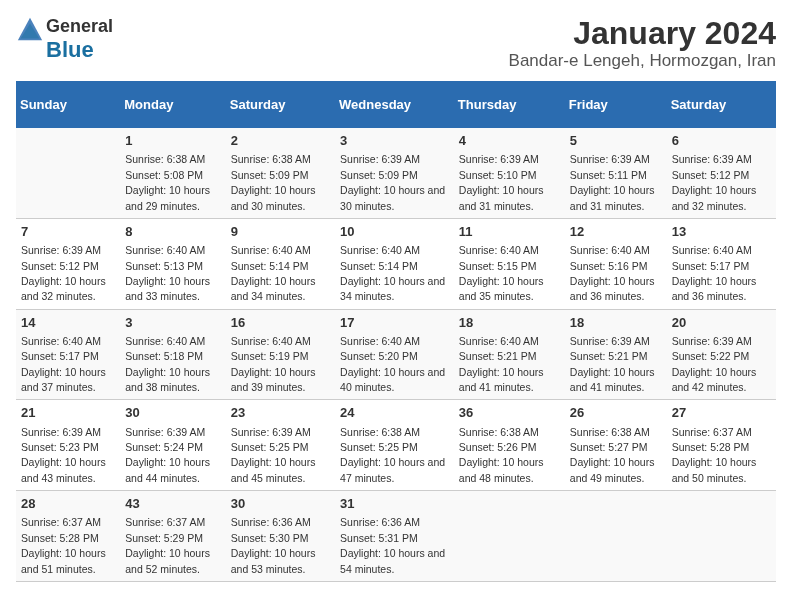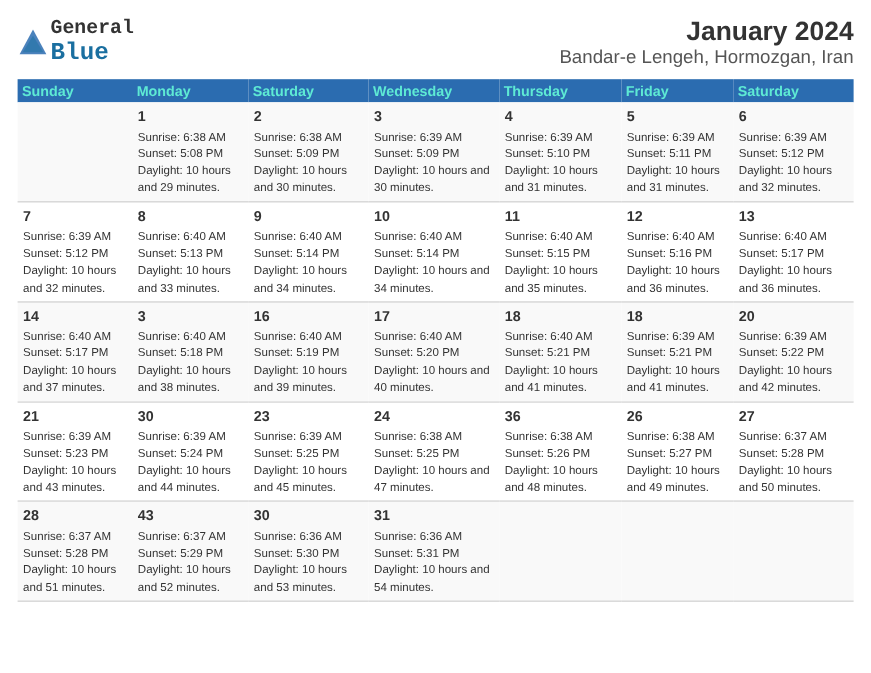--- a/index.html
+++ b/index.html
@@ -11,60 +11,59 @@
       padding: 16px;
     }
     .header-section {
       display: flex;
       justify-content: space-between;
       align-items: flex-start;
       margin-bottom: 10px;
     }
     .logo {
       display: flex;
-      align-items: center;
-      font-family: Liberation Mono, monospace;
+      align-items: flex-start;
     }
     .logo-text-general {
       font-size: 18px;
       font-weight: bold;
       color: #333;
     }
     .logo-text-blue {
       font-size: 22px;
       font-weight: bold;
       color: #1a6fa0;
     }
     .logo-icon {
       width: 28px;
       height: 28px;
       margin-right: 2px;
     }
     .title-block {
       text-align: right;
     }
     .main-title {
-      font-size: 24px;
+      font-size: 32px;
       font-weight: bold;
       color: #333;
       line-height: 1.1;
     }
     .sub-title {
       font-size: 17px;
       color: #555;
     }
     table {
       width: 100%;
       border-collapse: collapse;
       font-size: 11px;
     }
     thead tr th {
       background-color: #2b6cb0;
-      color: #5eead4;
-      padding: 3px 4px;
+      color: #ffffff;
+      padding: 16px 4px;
       text-align: left;
       font-size: 13px;
       font-weight: bold;
     }
     tbody tr {
       border-bottom: 1px solid #ccc;
     }
     tbody tr:nth-child(odd) {
       background-color: #f9f9f9;
     }

